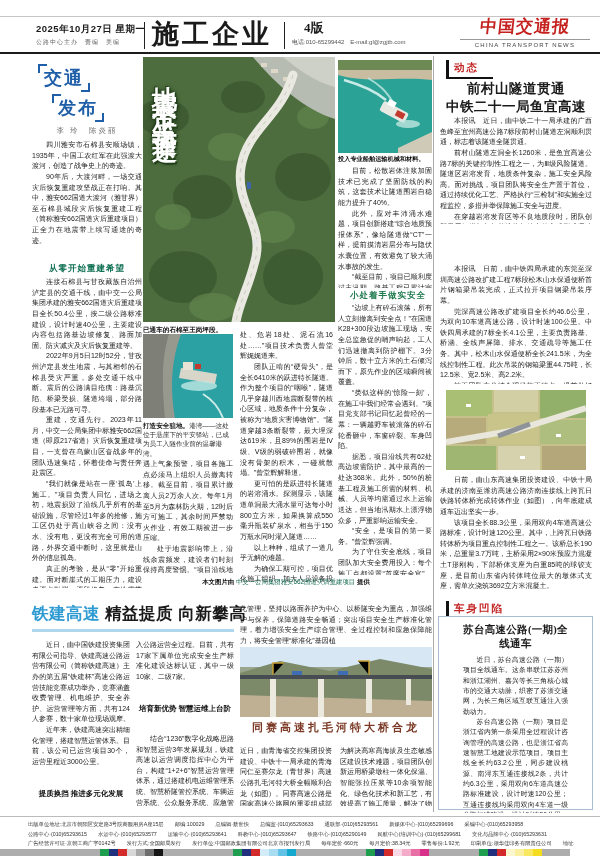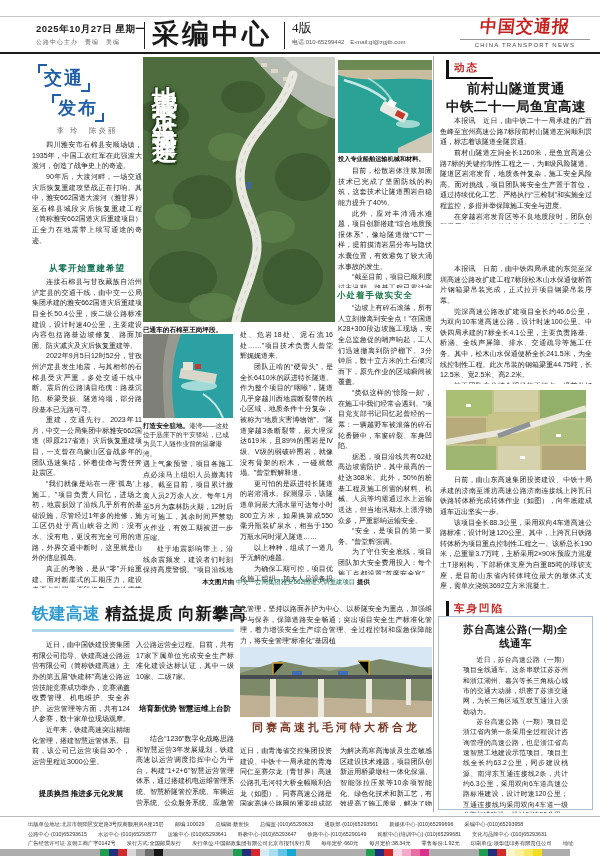--- a/index.html
+++ b/index.html
@@ -11,21 +11,21 @@
   }
   .abs { position:absolute; }
   .serif { font-family: "Liberation Serif", "DejaVu Serif", serif; }
 
   
   .topline { position:absolute; left:0; top:16px; width:600px; height:1px; background:#c6c6c6; }
   .hdr-date { position:absolute; left:36px; top:23px; font-size:9.5px; font-weight:bold; letter-spacing:0.5px; }
   .hdr-org  { position:absolute; left:36px; top:38px; font-size:6px; color:#666; letter-spacing:1px; }
   .hdr-div  { position:absolute; top:22px; width:1px; height:27px; background:#222; }
   .hdr-title{ position:absolute; left:152px; top:16px; font-size:27px; font-weight:900; letter-spacing:3px; }
-  .hdr-ed   { position:absolute; left:292px; top:19px; font-size:13px; font-weight:400; }
+  .hdr-ed   { position:absolute; left:304px; top:19px; font-size:13px; font-weight:700; }
   .hdr-tel  { position:absolute; left:292px; top:38px; font-size:6px; color:#555; }
   .masthead { position:absolute; right:10px; top:15px; width:130px; text-align:center; }
   .masthead .cn { font-size:17px; font-weight:900; color:#c5211f; letter-spacing:1px; transform:skewX(-6deg); display:inline-block; }
   .masthead .en { font-size:6px; color:#444; letter-spacing:1.2px; border-top:1px solid #999; padding-top:2px; margin-top:1px; }
   .hdr-rule { position:absolute; left:0; top:52px; width:600px; height:2px; background:#1c1c1c; }
 
   
   .btxt { font-size:7px; line-height:1.52; text-align:justify; color:#222; overflow:hidden; }
   .btxt p { text-indent:2em; margin:0; }
   .nofirst p:first-child { text-indent:0; }
@@ -75,21 +75,21 @@
 </style>
 </head>
 <body>
 
 <div class="page">
 
   <div class="topline"></div>
   <div class="hdr-date">2025年10月27日 星期一</div>
   <div class="hdr-org">公路中心主办　责编　美编</div>
   <div class="hdr-div" style="left:144px;"></div>
-  <div class="hdr-title serif">采编中心</div>
+  <div class="hdr-title serif">施工企业</div>
   <div class="hdr-div" style="left:284px;"></div>
   <div class="hdr-ed serif">4版</div>
   <div class="hdr-tel">电话:010-65299442　E-mail:gl@zgjtb.com</div>
   <div class="masthead">
     <div class="cn serif">中国交通报</div>
     <div class="en">CHINA TRANSPORT NEWS</div>
   </div>
   <div class="hdr-rule"></div>
 
   <div class="logo">
@@ -189,21 +189,21 @@
       <ellipse cx="70" cy="64" rx="12" ry="4" fill="#bfe6e0" opacity="0.8"></ellipse>
     </svg>
   </div>
   <div class="abs caption" style="left:338px; top:155px; width:94px; font-size:6.2px;">投入专业船舶运输机械和材料。</div>
 
   <div class="abs btxt" style="left:338px; top:166px; width:94px; height:122px;">
       <p>目前，松散岩体注浆加固技术已完成了坚固防线的构筑，这套技术让隧道围岩自稳能力提升了40%。</p>
       <p>此外，应对丰沛涌水难题，项目创新搭建“综合地质预报体系”，像给隧道做“CT”一样，提前摸清岩层分布与隐伏水囊位置，有效避免了较大涌水事故的发生。</p>
       <p>“截至目前，项目已顺利度过主汛期，路基工程已累计完成100%，桥梁工程累计完成100%，跃进特长隧道左洞已累计掘进4400余米，占总长的69%，为明年全线顺利通车打下了坚实基础。”黄俊泽表示。</p>
     </div>
-  <div class="abs subhead-green" style="left:328px; top:290px; width:94px; color:#1e7a4e;text-align:center;">小处着手做实安全</div>
+  <div class="abs subhead-green" style="left:341px; top:290px; width:94px; color:#1e7a4e;text-align:center;">小处着手做实安全</div>
   <div class="abs btxt" style="left:338px; top:303px; width:94px; height:272px;">
       <p>“边坡上有碎石滚落，所有人立刻撤离到安全点！”在国道K28+300段边坡施工现场，安全总监急促的哨声响起，工人们迅速撤离到防护棚下。3分钟后，数十立方米的土石倾泻而下，原先作业的区域瞬间被覆盖。</p>
       <p>“类似这样的‘惊险一刻’，在施工中我们经常会遇到。”项目党支部书记回忆起曾经的一幕：一辆越野车被滚落的碎石轮番砸中，车窗碎裂、车身凹陷。</p>
       <p>据悉，项目沿线共有62处高边坡需防护，其中最高的一处达368米。此外，50%的桩基工程及施工所需的材料、机械、人员等均需通过水上运输送达，但当地汛期水上漂浮物众多，严重影响运输安全。</p>
       <p>“安全，是项目的第一要务。”曾堂辉强调。</p>
       <p>为了守住安全底线，项目团队加大安全费用投入：每个施工点都设置“首席安全官”，每天开工前15分钟召开“安全早会”；安全检查小组坚持巡查，小到一颗松动的螺栓都要当日整改；针对水上运输专业性强、安全风险高的特点，严格执行“六不发航”原则，为运输安全保驾护航。</p>
     </div>
 
   <div class="credit">
     <b>本文图片由</b><span> 中交一公局集团雅安662国道灾后重建项目 </span><b>提供</b>

